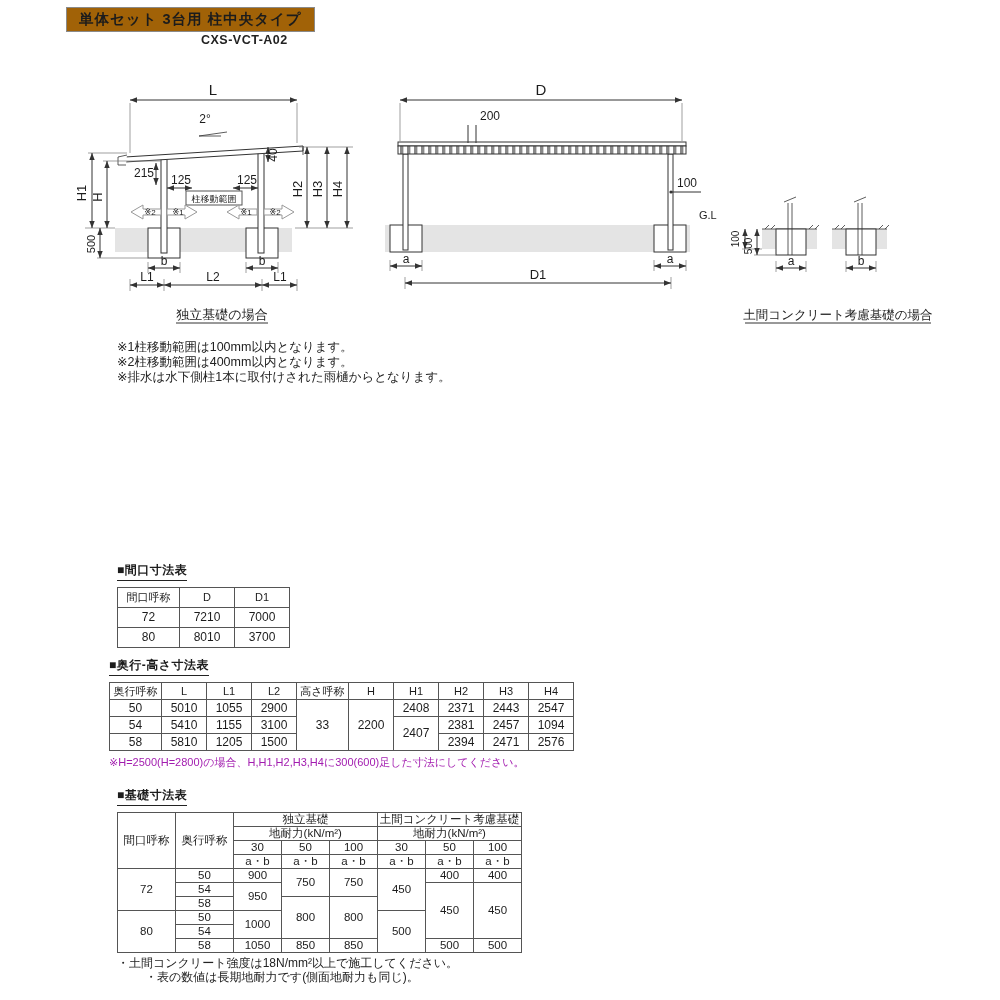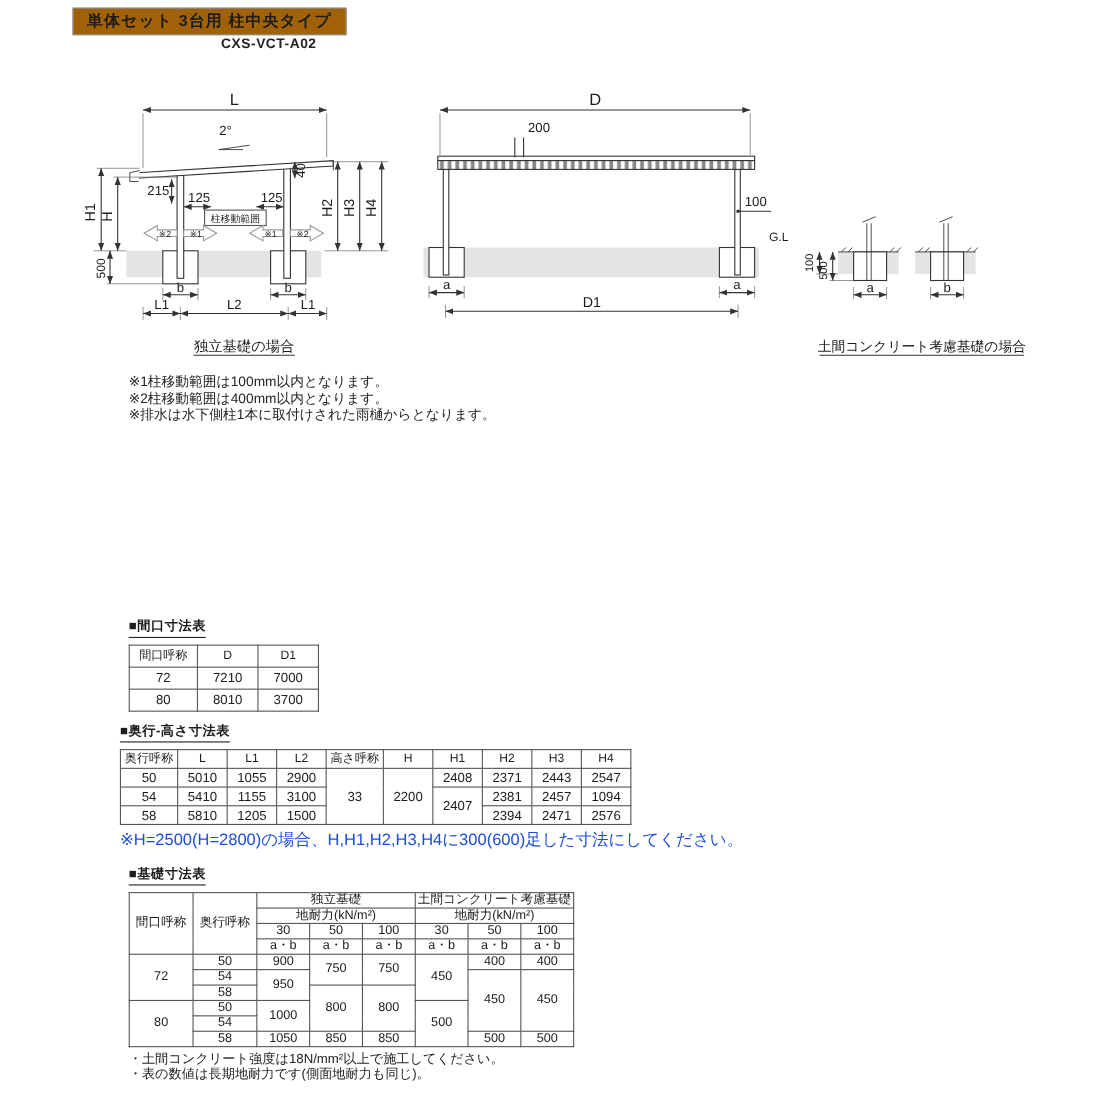--- a/index.html
+++ b/index.html
@@ -13,21 +13,21 @@
   .tbl-title{font-size:12px;font-weight:bold;border-bottom:1.5px solid #222;display:inline-block;
              padding-bottom:1px;margin-bottom:6px;letter-spacing:.5px;}
   table{border-collapse:collapse;table-layout:fixed;}
   td{border:1px solid #555;text-align:center;vertical-align:middle;font-size:12px;line-height:13px;
      padding:0;overflow:hidden;white-space:nowrap;}
   td.hd{font-size:11px;}
   table{border:1.5px solid #333;}
   .t1 td{height:19px;}
   .t2 td{height:16px;}
   .t3 td{height:13px;font-size:11.5px;}
-  .tnote{font-size:15px;margin-top:4px;color:#1d4ed8;}
+  .tnote{font-size:11px;margin-top:4px;color:#a21caf;}
   .fnote{font-size:12px;line-height:14px;margin-top:3px;color:#222;}
   svg text{fill:#1c1c1c;}
   .dim{stroke:#333;stroke-width:1;}
   .ext{stroke:#777;stroke-width:.7;}
   .thin{stroke:#333;stroke-width:.8;}
   .struct{stroke:#333;stroke-width:1;fill:#fff;}
 </style>
 </head>
 <body>
 
@@ -391,16 +391,16 @@
         <td>58</td>
         <td>1050</td>
         <td>850</td>
         <td>850</td>
         <td>500</td>
         <td>500</td>
       </tr>
     </tbody>
       </table>
     <div class="fnote">・土間コンクリート強度は18N/mm²以上で施工してください。</div>
-    <div class="fnote" style="margin-top:0;">・表の数値は長期地耐力です(側面地耐力も同じ)。</div>
+    <div class="fnote" style="margin-top:0;margin-left:28px;">・表の数値は長期地耐力です(側面地耐力も同じ)。</div>
   </div>
 
 </div>
 
 </body></html>

